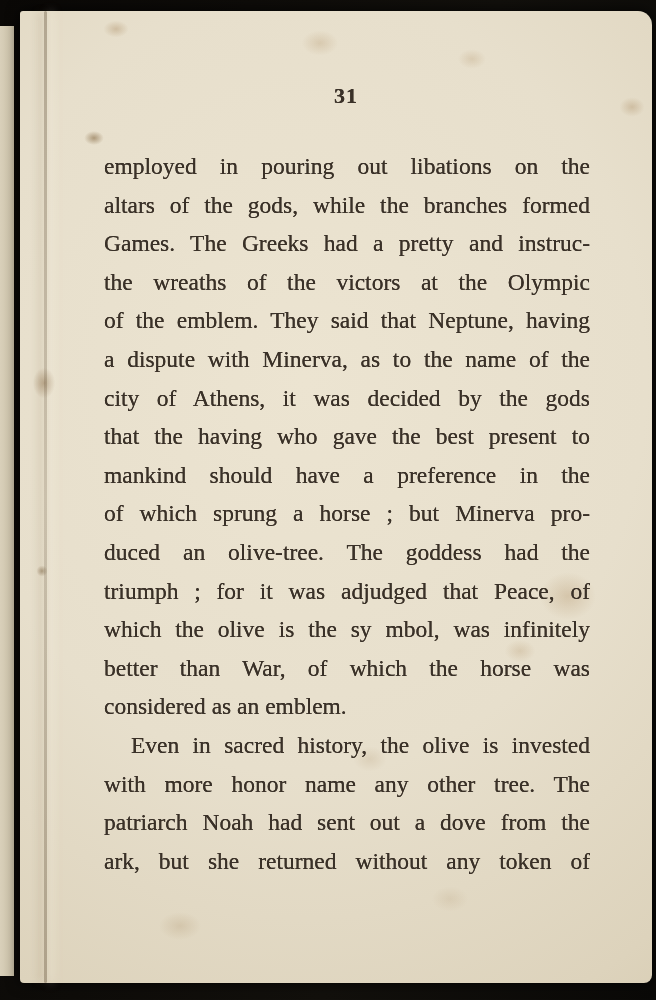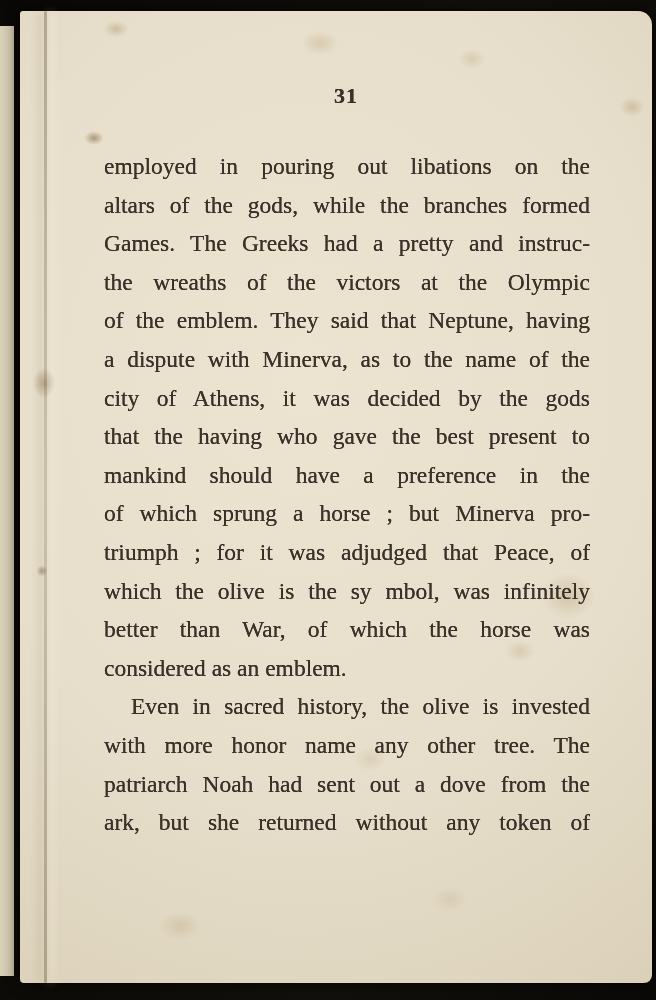--- a/index.html
+++ b/index.html
@@ -110,20 +110,21 @@
         <div class="text-line">employed in pouring out libations on the</div>
         <div class="text-line">altars of the gods, while the branches formed</div>
         <div class="text-line">Games.  The Greeks had a pretty and instruc-</div>
         <div class="text-line">the wreaths of the victors at the Olympic</div>
         <div class="text-line">of the emblem.  They said that Neptune, having</div>
         <div class="text-line">a dispute with Minerva, as to the name of the</div>
         <div class="text-line">city of Athens, it was decided by the gods</div>
         <div class="text-line">that the having who gave the best present to</div>
         <div class="text-line">mankind should have a preference in the</div>
         <div class="text-line">of which sprung a horse ; but Minerva pro-</div>
+        <div class="text-line">duced an olive-tree.  The goddess had the</div>
         <div class="text-line">triumph ; for it was adjudged that Peace, of</div>
         <div class="text-line">which the olive is the sy mbol, was infinitely</div>
         <div class="text-line">better than War, of which the horse was</div>
         <div class="text-line last-short">considered as an emblem.</div>
         <div class="text-line indent">Even in sacred history, the olive is invested</div>
         <div class="text-line">with more honor name any other tree.  The</div>
         <div class="text-line">patriarch Noah had sent out a dove from the</div>
         <div class="text-line">ark, but she returned without any token of</div>
       </div>
   </div>

